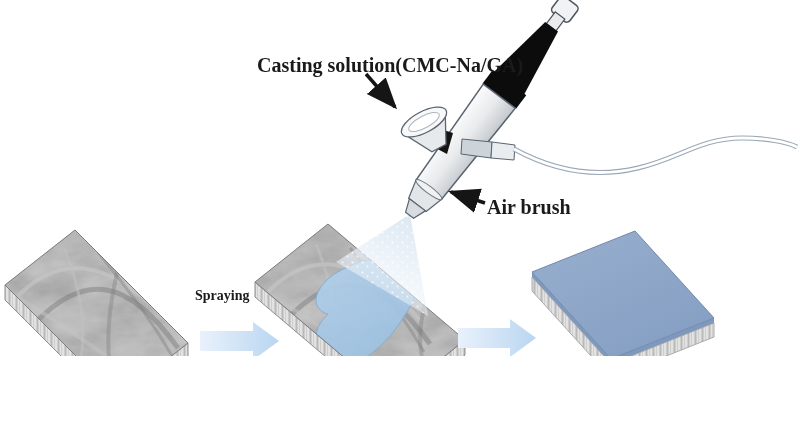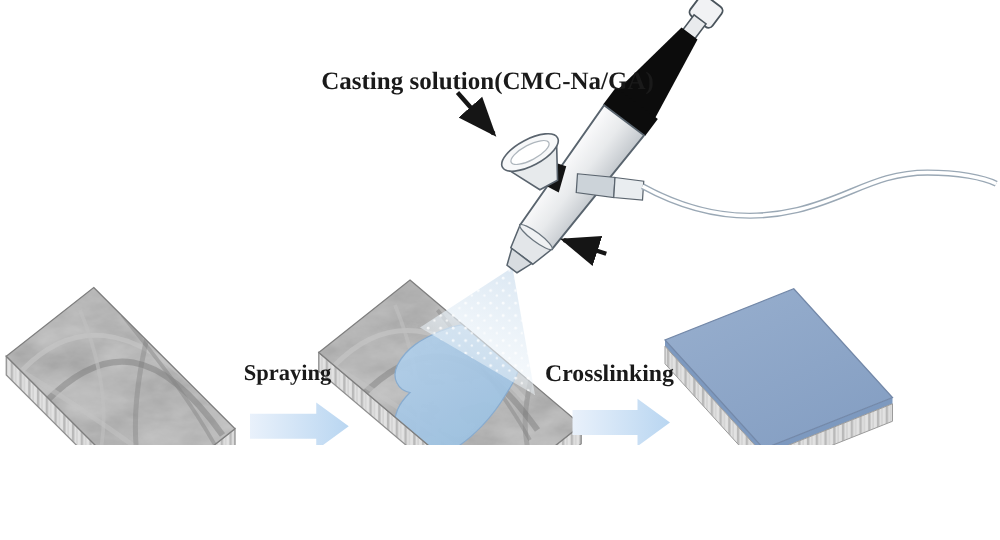--- a/index.html
+++ b/index.html
@@ -2,21 +2,21 @@
 <html style="--ink: #1a1a1a; --droplet-blue: #a9c9e6; --membrane-top: #8da5c6; --slab-gray: #9a9a9a; --side-gray: #e2e2e2; --arrow-blue-light: #e9f1fb; --arrow-blue-dark: #b9d6f1; --spray-mist: #e9f1f8; --hose-gray: #9aa8b5; --brush-black: #0c0c0c; --watermark-pink: #f2a3a3;"><head>
 <meta charset="utf-8">
 <style>
   html,body{margin:0;padding:0;background:#ffffff;}
   .stage{position:relative;width:800px;height:356px;background:#ffffff;overflow:hidden;
          font-family:"Liberation Serif","DejaVu Serif",serif;}
   .stage svg{position:absolute;left:0;top:0;}
   .lbl{position:absolute;font-weight:bold;color:var(--ink,#1a1a1a);white-space:nowrap;line-height:1;}
   .lbl-casting{left:257px;top:55px;font-size:20px;}
   .lbl-airbrush{left:487px;top:197px;font-size:20px;}
-  .lbl-spraying{left:195px;top:289px;font-size:18px;text-align:right;}
+  .lbl-spraying{left:195px;top:289px;font-size:14px;text-align:right;}
   .lbl-crosslinking{left:436px;top:290px;font-size:19px;}
   .lbl-pe{left:62px;top:393px;font-size:21px;}
   .lbl-membrane{left:535px;top:396px;font-size:21px;}
   .watermark{position:absolute;left:699px;top:414px;font-size:11px;letter-spacing:1px;
              font-family:"Liberation Sans","DejaVu Sans",sans-serif;
              color:var(--watermark-pink,#f2a3a3);font-weight:bold;}
 </style>
 </head>
 <body>
 
@@ -144,17 +144,17 @@
     <polygon points="401,124 447,124 433,152 417,152" fill="#e7eaec" stroke="#5a646e" stroke-width="1.3"></polygon>
     <ellipse cx="424" cy="122" rx="25" ry="10.5" fill="#f7f8f9" stroke="#5a646e" stroke-width="1.3"></ellipse>
     <ellipse cx="424" cy="122" rx="17" ry="6" fill="#ffffff" stroke="#aeb6bd" stroke-width="1"></ellipse>
   </g>
 
   <line x1="366" y1="74" x2="395" y2="107" stroke="#151515" stroke-width="3.5" marker-end="url(#mArrow)"></line>
   <line x1="485" y1="203" x2="451" y2="192" stroke="#151515" stroke-width="3.5" marker-end="url(#mArrow)"></line>
 </svg>
 
 <div class="lbl lbl-casting">Casting solution(CMC-Na/GA)</div>
+<div class="lbl lbl-airbrush">Air brush</div>
 <div class="lbl lbl-spraying">Spraying</div>
-<div class="lbl lbl-crosslinking">Crosslinking</div>
 <div class="watermark">SCIENCEAQ.COM</div>
 
 </div>
 
 </body></html>

